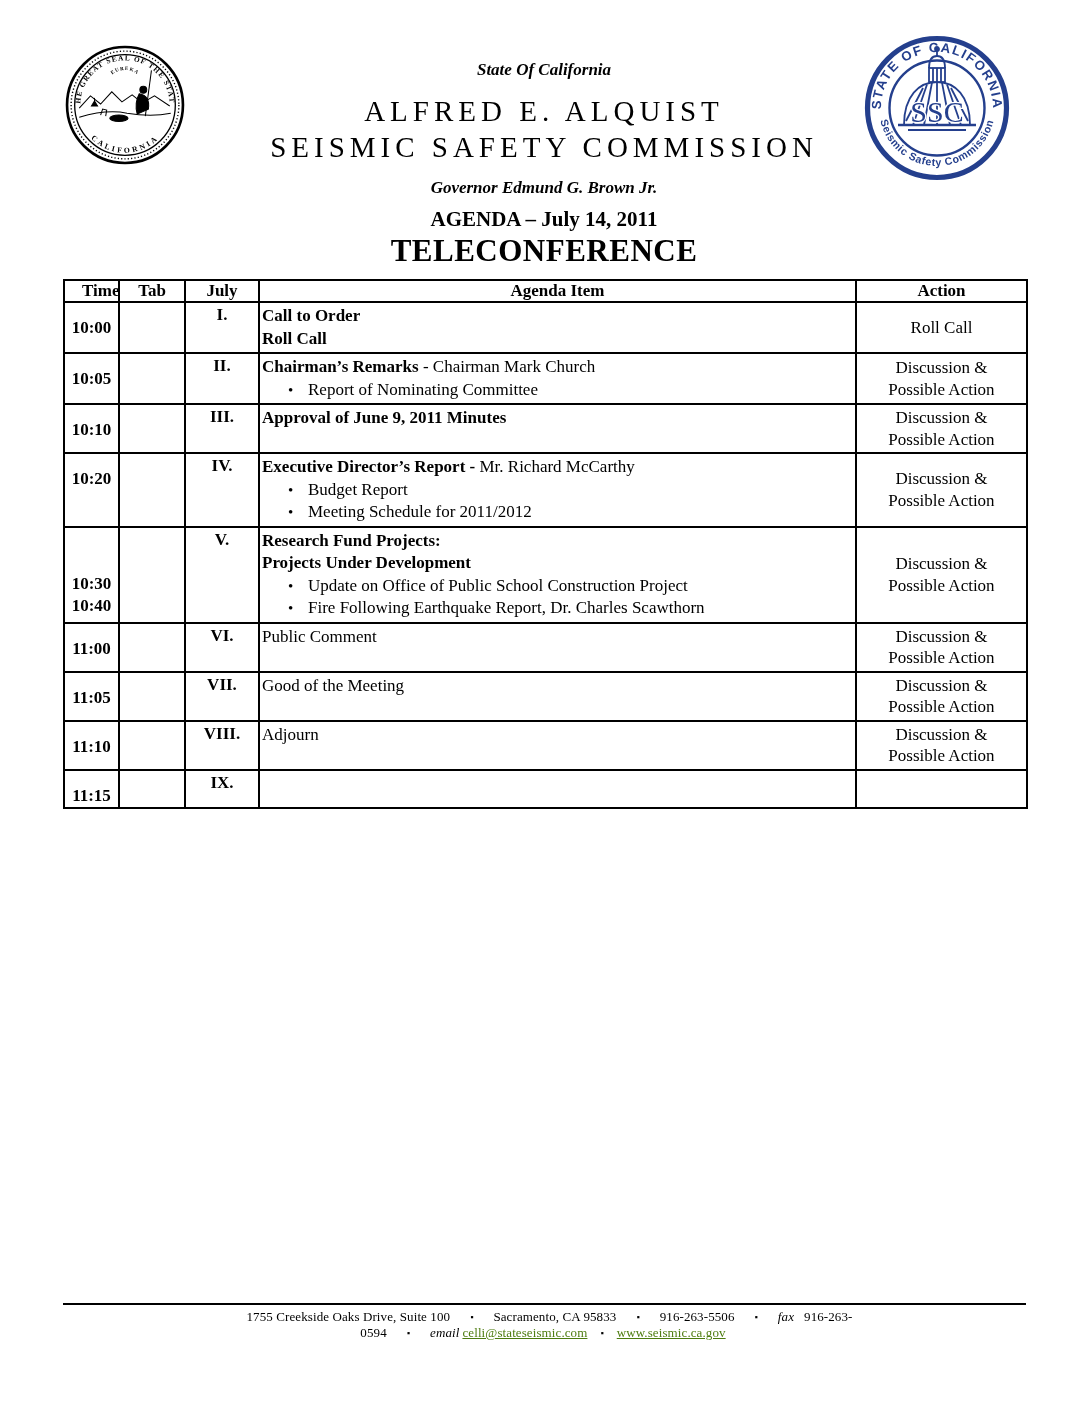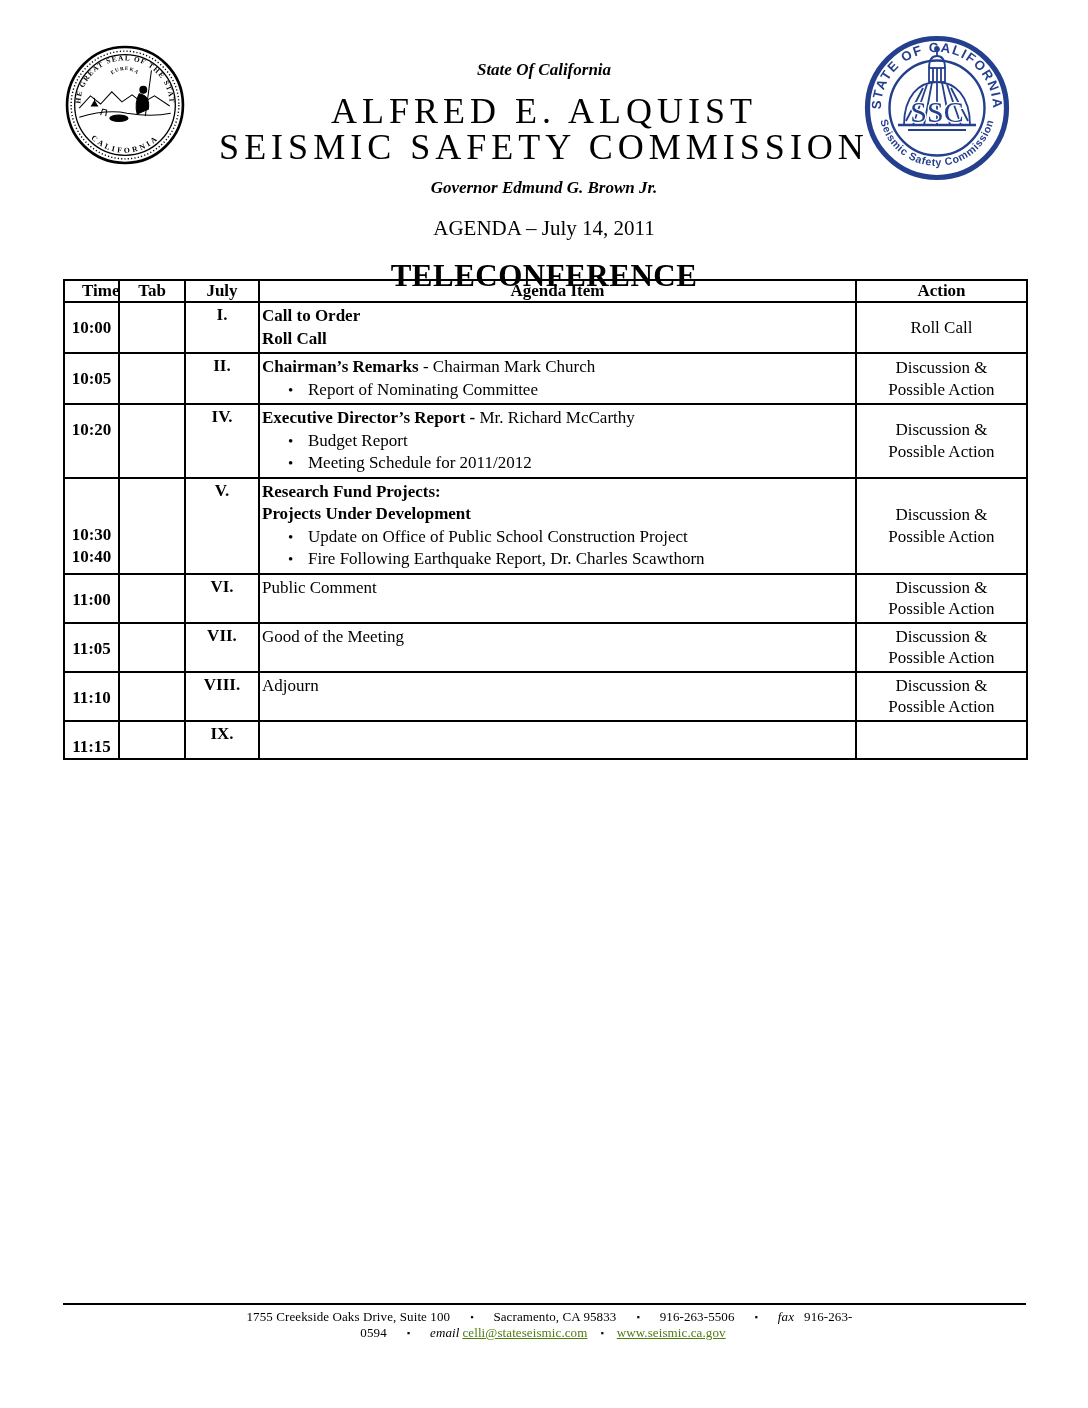--- a/index.html
+++ b/index.html
@@ -10,24 +10,24 @@
     color:#000;
   }
   .page { position:absolute; inset:0; background:#fff; }
 
   
   .seal { position:absolute; left:64px; top:40px; width:122px; height:130px; }
   .ssc-logo { position:absolute; left:862px; top:30px; width:150px; height:156px; }
 
   .header-text { position:absolute; top:60px; left:0; right:0; text-align:center; }
   .state-line { font-size:17px; font-weight:bold; font-style:italic; }
-  .org-block { margin-top:13px; font-size:36px; letter-spacing:5px; line-height:36px; }
+  .org-block { margin-top:13px; font-size:29px; letter-spacing:5px; line-height:36px; }
   .governor-line { margin-top:13px; font-size:17px; font-weight:bold; font-style:italic; }
-  .agenda-line { margin-top:18px; font-size:21px; font-weight:normal; }
-  .meeting-type { margin-top:17px; font-size:31px; font-weight:bold; letter-spacing:0.5px; }
+  .agenda-line { margin-top:9px; font-size:21px; font-weight:bold; }
+  .meeting-type { margin-top:1px; font-size:31px; font-weight:bold; letter-spacing:0.5px; }
 
   
   .seal-arc-top   { font-size:7.2px; font-weight:bold; letter-spacing:1.2px; fill:#000; font-family:"Liberation Serif",serif; }
   .seal-arc-bot   { font-size:7.6px; font-weight:bold; letter-spacing:2.6px; fill:#000; font-family:"Liberation Serif",serif; }
   .seal-motto     { font-size:5px; font-weight:bold; letter-spacing:1px; fill:#000; font-family:"Liberation Serif",serif; }
   .logo-arc-top   { font-size:13.2px; font-weight:bold; letter-spacing:1.6px; font-family:"Liberation Sans",sans-serif; }
   .logo-arc-bot   { font-size:10.6px; font-weight:bold; letter-spacing:0.6px; font-family:"Liberation Sans",sans-serif; }
   .logo-ssc-text  { font-size:30px; font-family:"Liberation Serif",serif; paint-order:stroke; stroke:#fff; stroke-width:2.6px; }
 
   
@@ -174,20 +174,34 @@
           <td class="c-item">II.</td>
           <td class="c-agenda">
             <div><b>Chairman’s Remarks</b> - Chairman Mark Church</div>
             <div class="bullet-line"><span class="bullet">•</span><span>Report of Nominating Committee</span></div>
           </td>
           <td class="c-action">
             <div>Discussion &amp;</div>
             <div>Possible Action</div>
           </td>
         </tr>
+        <tr style="height: 45px;">
+          <td class="c-time">
+            <div>10:10</div>
+          </td>
+          <td class="c-tab"></td>
+          <td class="c-item">III.</td>
+          <td class="c-agenda">
+            <div><b>Approval of June 9, 2011 Minutes</b></div>
+          </td>
+          <td class="c-action">
+            <div>Discussion &amp;</div>
+            <div>Possible Action</div>
+          </td>
+        </tr>
         <tr style="height: 68px;">
           <td class="c-time">
             <div>10:20</div>
           </td>
           <td class="c-tab"></td>
           <td class="c-item">IV.</td>
           <td class="c-agenda">
             <div><b>Executive Director’s Report -</b> Mr. Richard McCarthy</div>
             <div class="bullet-line"><span class="bullet">•</span><span>Budget Report</span></div>
             <div class="bullet-line"><span class="bullet">•</span><span>Meeting Schedule for 2011/2012</span></div>

